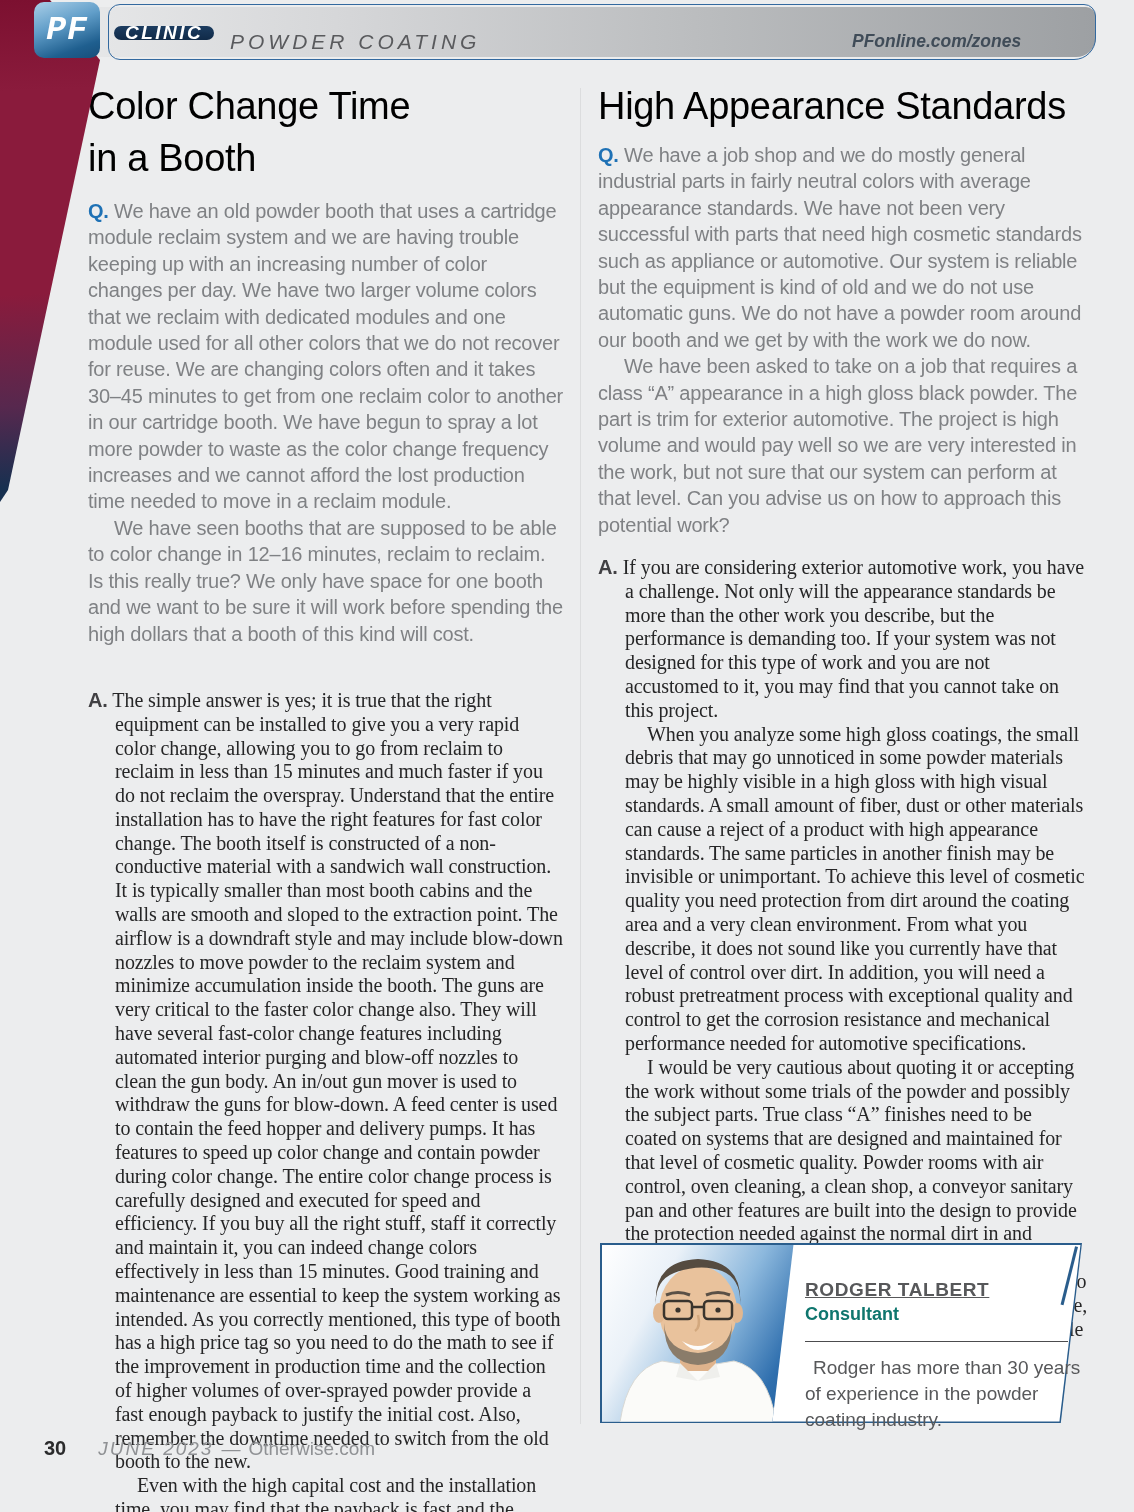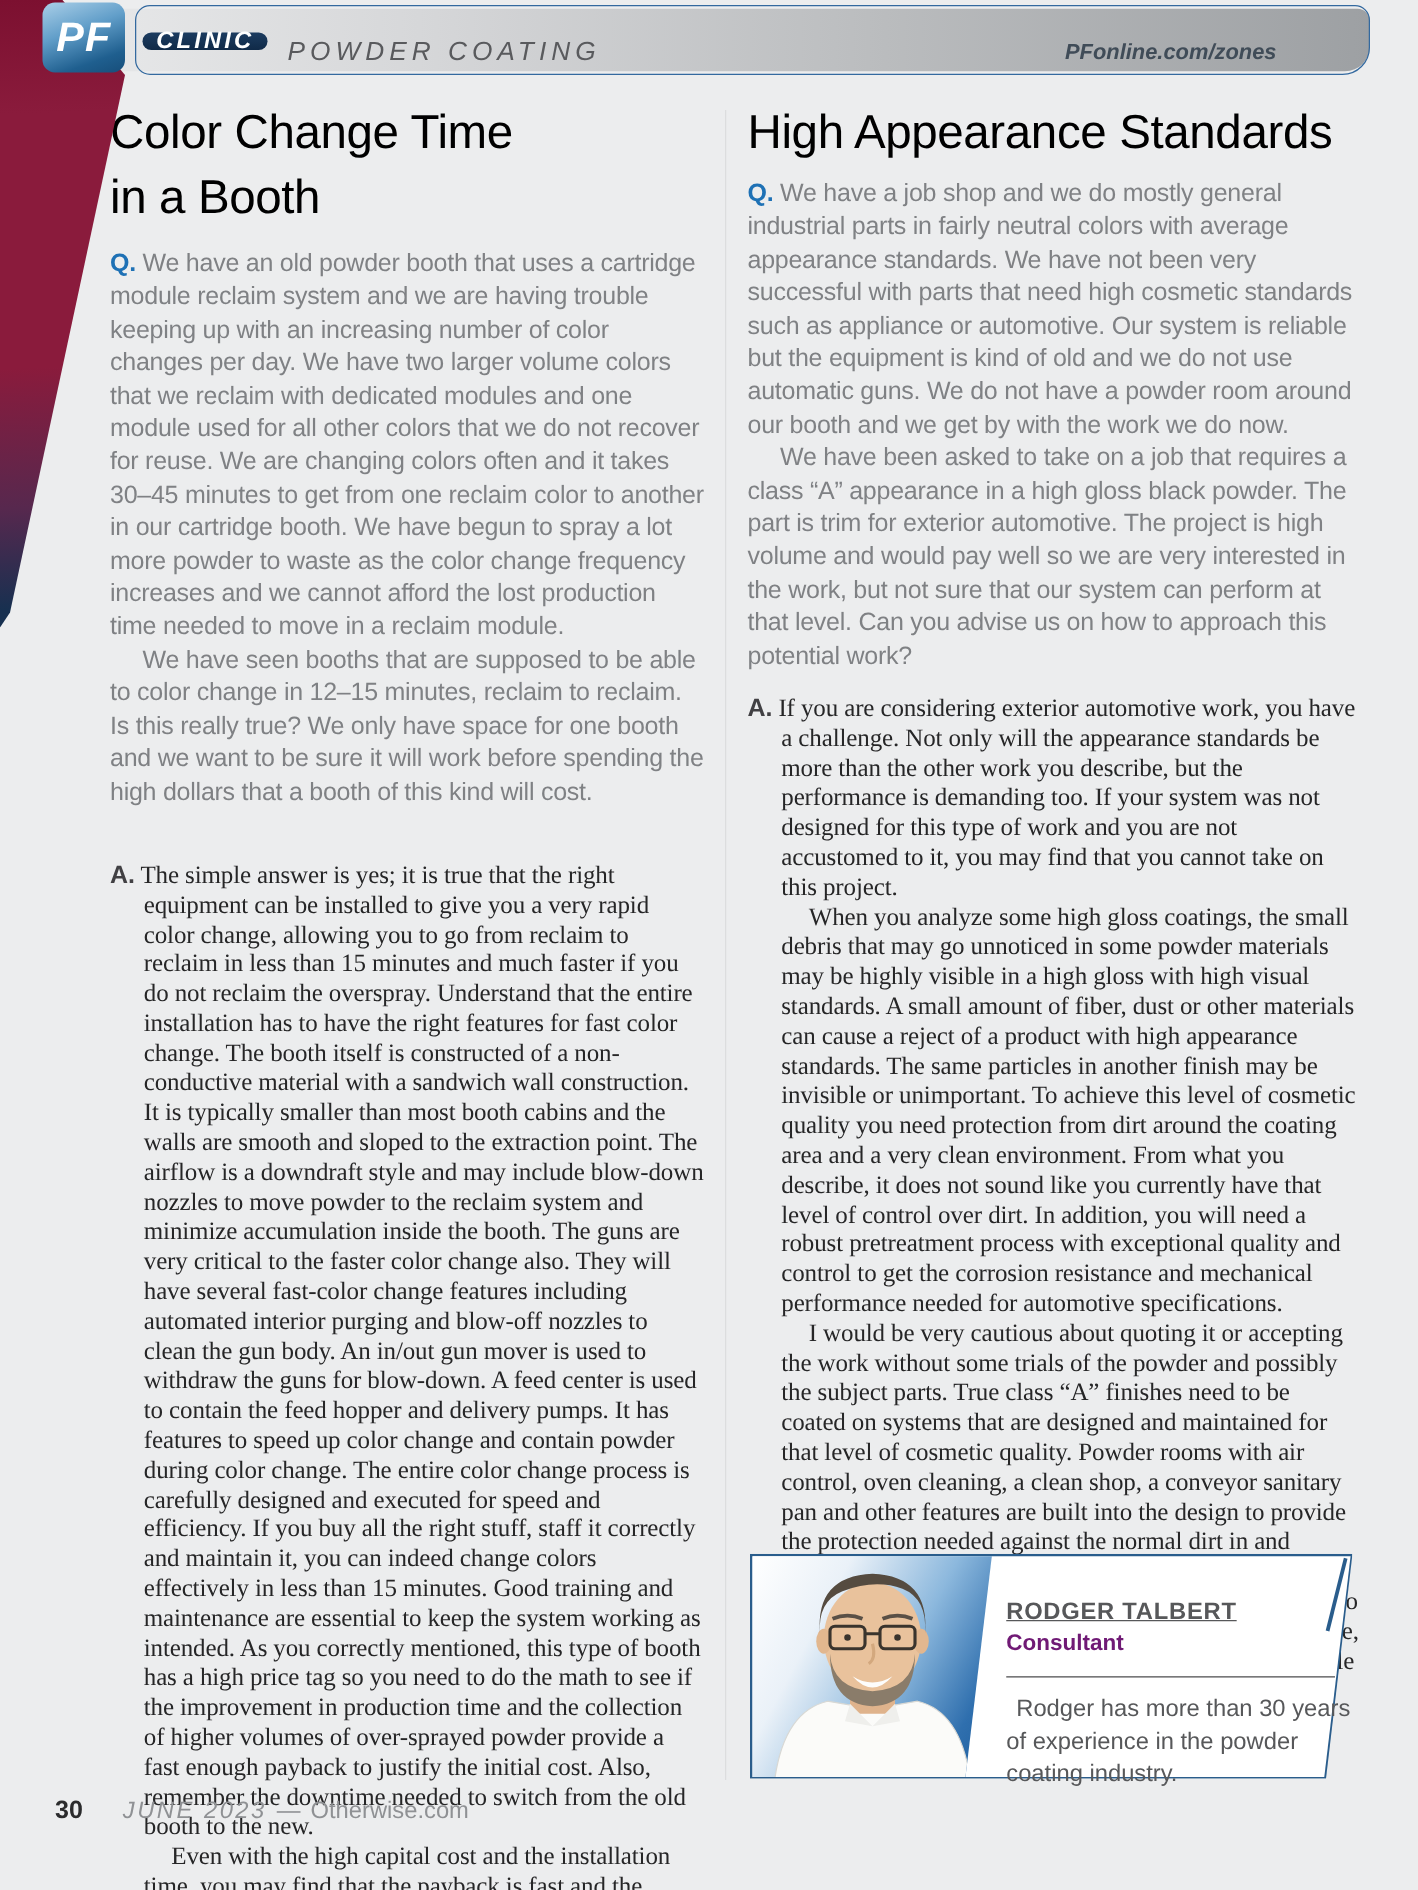--- a/index.html
+++ b/index.html
@@ -29,20 +29,21 @@
     background:linear-gradient(90deg,#e9eaeb 0%,#d6d7d9 28%,#bbbdbf 62%,#9da0a3 100%);
     border-radius:4px 10px 20px 4px;
     z-index:1;
   }
   .pf-badge {
     position:absolute; left:34px; top:2px; width:66px; height:56px;
     border-radius:10px;
     background:linear-gradient(160deg,#aacfe8 0%,#619ec9 40%,#1f5f8f 78%,#174e7a 100%);
     display:flex; align-items:center; justify-content:center;
     z-index:4;
+    font-family:Liberation Mono, monospace;
   }
   .pf-badge span {
     color:#fff; font-weight:bold; font-style:italic; font-size:33px; letter-spacing:1px;
   }
   .clinic-badge {
     position:absolute; left:114px; top:26px; height:14px; padding:0 11px;
     border-radius:8px;
     background:linear-gradient(180deg,#1c3c60 0%,#102a48 100%);
     display:flex; align-items:center;
     z-index:4;
@@ -116,21 +117,21 @@
   }
   .bio-photo {
     position:absolute; left:1.5px; top:1.5px; bottom:1.5px; width:192px;
     background:linear-gradient(118deg,#ffffff 0%,#eaf1f8 28%,#8cb8dd 58%,#2f6fae 84%,#1d5c9c 100%);
     clip-path:polygon(0 0,100% 0,89% 100%,0 100%);
     overflow:hidden;
   }
   .bio-photo svg { position:absolute; bottom:0; left:0; }
   .bio-text-area { position:absolute; left:205px; top:0; right:14px; }
   .bio-name { margin-top:36px; font-size:19px; font-weight:bold; color:#57585a; letter-spacing:0.6px;text-decoration:underline; }
-  .bio-role { margin-top:3px; font-size:18px; font-weight:bold; color:#701a75; }
+  .bio-role { margin-top:3px; font-size:18px; font-weight:bold; color:#0f766e; }
   .bio-divider { margin-top:16px; width:100%; border-top:1.5px solid #4c4c4e; }
   .bio-desc { margin-top:13px; font-size:19px; line-height:26px; color:#57585a; width:282px; text-indent:8px; }
 
   
   .footer { position:absolute; left:44px; top:1437px; z-index:1; display:flex; align-items:baseline; }
   .page-number { font-size:20px; font-weight:bold; color:#2b2b2c; }
   .issue-label { margin-left:32px; font-size:19px; font-style:italic; color:#8f9194; letter-spacing:2px; }
   .issue-sep   { margin:0 8px; font-size:19px; color:#8f9194; }
   .site-name   { font-size:19px; color:#8f9194; }
 </style>
@@ -148,21 +149,21 @@
 </div>
 <div class="section-label">POWDER COATING</div>
 <div class="site-link">PFonline.com/zones</div>
 
 <div class="column-divider"></div>
 
 <div class="col col-left">
   <div class="article-title">Color Change Time
 in a Booth</div>
   <p class="q-par"><span class="q-label">Q.</span> <span>We have an old powder booth that uses a cartridge module reclaim system and we are having trouble keeping up with an increasing number of color changes per day. We have two larger volume colors that we reclaim with dedicated modules and one module used for all other colors that we do not recover for reuse. We are changing colors often and it takes 30–45 minutes to get from one reclaim color to another in our cartridge booth. We have begun to spray a lot more powder to waste as the color change frequency increases and we cannot afford the lost production time needed to move in a reclaim module.</span></p>
-  <p class="q-par cont">We have seen booths that are supposed to be able to color change in 12–15 minutes, reclaim to reclaim. Is this really true? We only have space for one booth and we want to be sure it will work before spending the high dollars that a booth of this kind will cost.</p>
+  <p class="q-par cont">We have seen booths that are supposed to be able to color change in 12–16 minutes, reclaim to reclaim. Is this really true? We only have space for one booth and we want to be sure it will work before spending the high dollars that a booth of this kind will cost.</p>
   <div class="a-block">
     <p class="a-par first"><span class="a-label">A.</span> <span>The simple answer is yes; it is true that the right equipment can be installed to give you a very rapid color change, allowing you to go from reclaim to reclaim in less than 15 minutes and much faster if you do not reclaim the overspray. Understand that the entire installation has to have the right features for fast color change. The booth itself is constructed of a non-conductive material with a sandwich wall construction. It is typically smaller than most booth cabins and the walls are smooth and sloped to the extraction point. The airflow is a downdraft style and may include blow-down nozzles to move powder to the reclaim system and minimize accumulation inside the booth. The guns are very critical to the faster color change also. They will have several fast-color change features including automated interior purging and blow-off nozzles to clean the gun body. An in/out gun mover is used to withdraw the guns for blow-down. A feed center is used to contain the feed hopper and delivery pumps. It has features to speed up color change and contain powder during color change. The entire color change process is carefully designed and executed for speed and efficiency. If you buy all the right stuff, staff it correctly and maintain it, you can indeed change colors effectively in less than 15 minutes. Good training and maintenance are essential to keep the system working as intended. As you correctly mentioned, this type of booth has a high price tag so you need to do the math to see if the improvement in production time and the collection of higher volumes of over-sprayed powder provide a fast enough payback to justify the initial cost. Also, remember the downtime needed to switch from the old booth to the new.</span></p>
     <p class="a-par cont"><span>Even with the high capital cost and the installation time, you may find that the payback is fast and the flexible booth is well worth the expense.</span><span class="endmark"></span></p>
   </div>
 </div>
 
 <div class="col col-right">
   <div class="article-title">High Appearance Standards</div>
   <p class="q-par" style="margin-top:10px"><span class="q-label">Q.</span> <span>We have a job shop and we do mostly general industrial parts in fairly neutral colors with average appearance standards. We have not been very successful with parts that need high cosmetic standards such as appliance or automotive. Our system is reliable but the equipment is kind of old and we do not use automatic guns. We do not have a powder room around our booth and we get by with the work we do now.</span></p>
   <p class="q-par cont">We have been asked to take on a job that requires a class “A” appearance in a high gloss black powder. The part is trim for exterior automotive. The project is high volume and would pay well so we are very interested in the work, but not sure that our system can perform at that level. Can you advise us on how to approach this potential work?</p>

